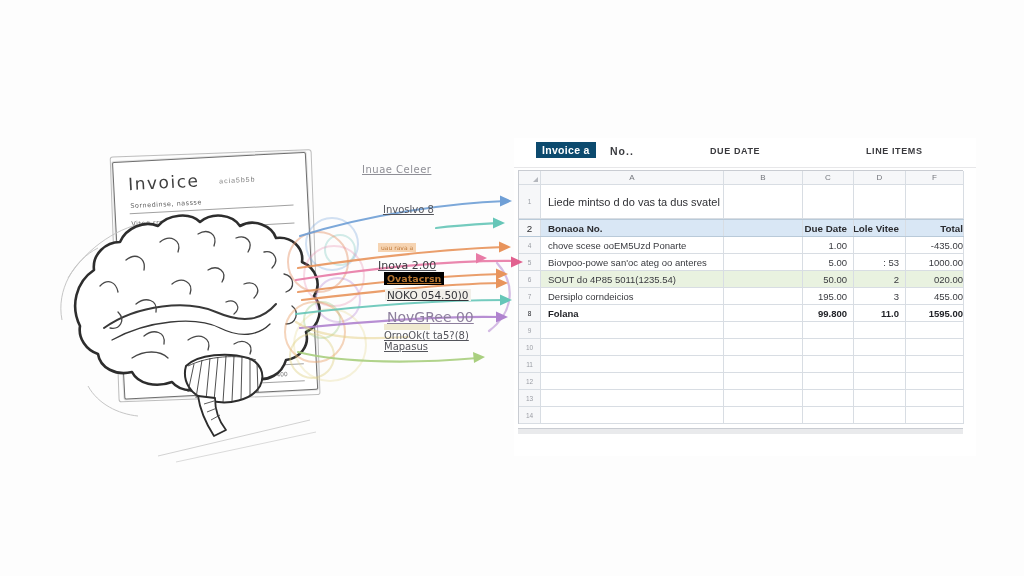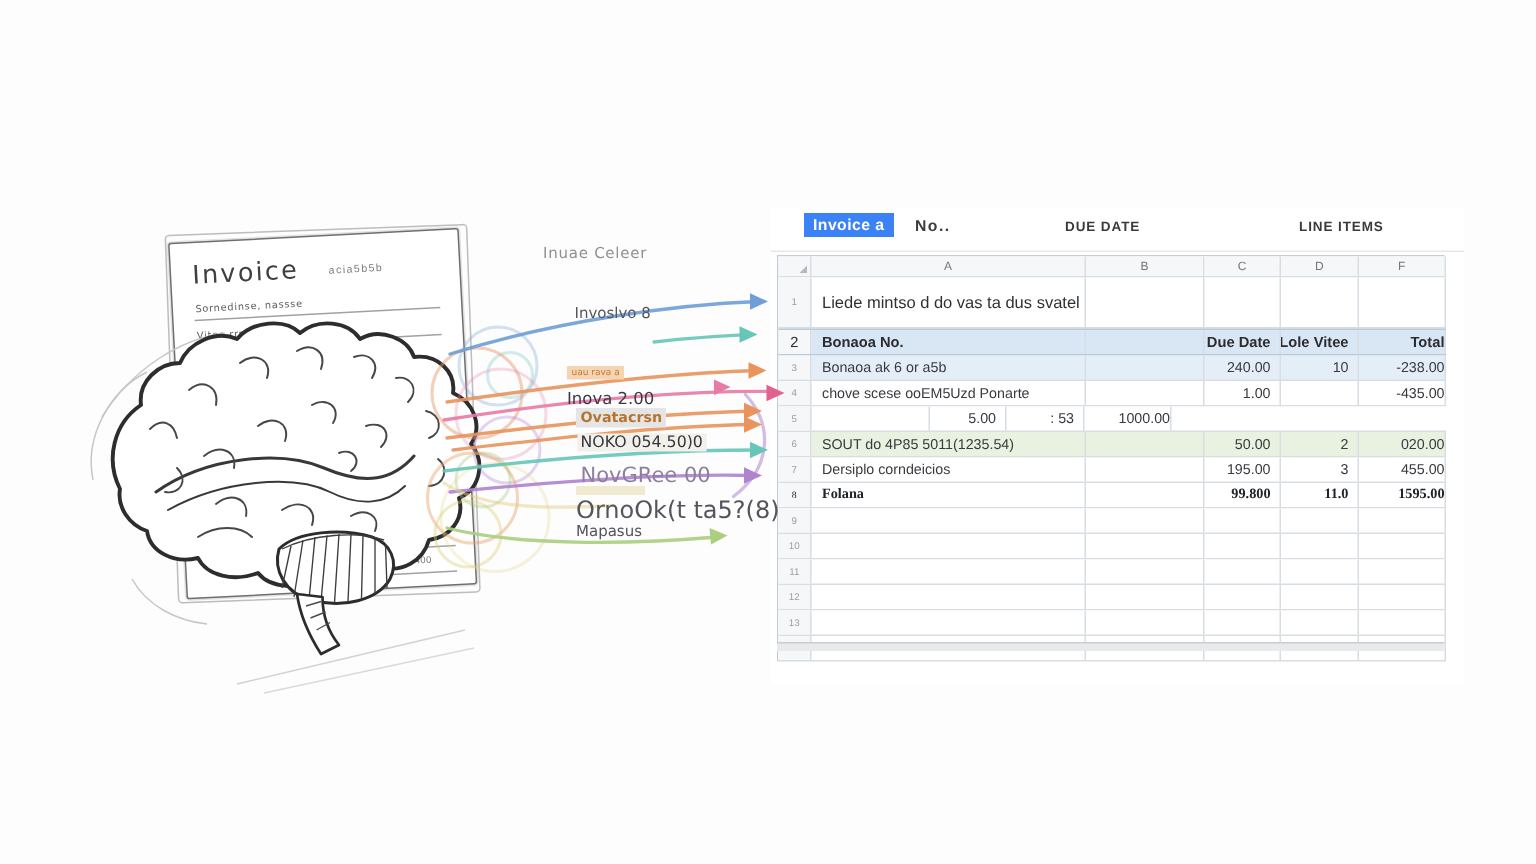--- a/index.html
+++ b/index.html
@@ -19,21 +19,21 @@
   .paper-sub { position:absolute; left:105px; top:20px; font-size:7px; color:#7c7c7c; letter-spacing:1px;}
   .p-line  { position:absolute; left:14px; height:1px; background:#8a8a8a; opacity:.8; }
   .p-text  { position:absolute; left:15px; font-size:6.5px; color:#5c5c5c; letter-spacing:.5px; font-family:"DejaVu Sans",sans-serif;}
   .p-foot  { position:absolute; font-size:6px; color:#7a7a7a; font-family:"DejaVu Sans",sans-serif;}
   .p-mark  { position:absolute; left:128px; top:186px; width:34px; height:7px; background:#e7da72; opacity:.75; }
 
   
   .layer { position:absolute; left:0; top:0; pointer-events:none; }
 
   
-  .ann { position:absolute; font-family:"DejaVu Sans",sans-serif; color:#54555c; z-index:12; }
+  .ann { position:absolute; font-family:"DejaVu Sans",sans-serif; color:#54555c; z-index:12;text-decoration:underline; }
   .ann .tag { display:inline-block; font-size:6px; padding:1px 3px; }
 
   
   .sheet { position:absolute; left:514px; top:138px; width:462px; height:318px; background:#ffffff; z-index:5; }
   .sheet-titlebar { position:absolute; left:0; top:0; width:100%; height:30px; border-bottom:1px solid #e7e7e9; }
   .chip { position:absolute; left:22px; top:4px; padding:2px 6px; color:#ffffff; font-size:10.5px;
           font-weight:bold; letter-spacing:.3px; }
   .title-rest { position:absolute; left:96px; top:7px; font-size:10.5px; font-weight:bold; color:#3b3c40; letter-spacing:1px;}
   .tb-col { position:absolute; top:8px; font-size:9px; font-weight:bold; color:#3a3a3e; letter-spacing:.6px; }
 
@@ -48,21 +48,21 @@
   .cF { width:58px; justify-content:flex-end; padding-right:0; }
   .rh-colhead { height:14px; background:#f6f7f9; }
   .rh-colhead .cell { justify-content:center; padding:0; font-size:8px; color:#73767c; background:#f6f7f9;}
   .corner-tri { position:absolute; right:2px; bottom:2px; width:0; height:0;
                 border-left:5px solid transparent; border-bottom:5px solid #b4b7bd; }
   .rh-note { height:34px; }
   .rh-note .cA { width:183px; font-size:11px; color:#2f3034; }
   .rh-thead { height:18px; border-top:1px solid #b9cad9; border-bottom:1px solid #b9cad9; }
   .rh-thead .cell { font-weight:bold; font-size:9.8px; color:#2b2c30; }
   .rh-data { height:17px; }
-  .bold .cell { font-weight:bold; color:#222328;font-family:Liberation Serif, serif; }
+  .bold .cell { font-weight:bold; color:#222328; }
   .indent { }
   .strip { height:6px; background:#e9eaec; border-top:1px solid #c9ccd2; width:445px; margin-left:4px; }
 </style>
 </head>
 <body>
 
 <div id="canvas">
 
   <div class="paper">
     <div class="paper-title">Invoice</div>
@@ -184,35 +184,35 @@
 
   <div class="ann" style="left:362px; top:164px; font-size:10px; color:#8f8f96; letter-spacing:.5px">Inuae Celeer</div>
 
   <div class="ann" style="left:383px; top:204px; font-size:10px">Invoslvo 8</div>
 
   <div class="ann" style="left:378px; top:235px">
     <span class="tag" style="background:#f6d4b2; color:#c07a3a;">uau rava a</span><br>
     <span style="font-size:11px; color:#3a3b40; font-weight:500">Inova 2.00</span>
   </div>
 
-  <div class="ann" style="left:384px; top:272px; font-size:9.5px; font-weight:bold; color:#b5742f; background:#e5e5e5; padding:1px 3px">Ovatacrsn</div>
+  <div class="ann" style="left:384px; top:272px; font-size:9.5px; font-weight:bold; color:#b5742f; background:#000000; padding:1px 3px">Ovatacrsn</div>
 
   <div class="ann" style="left:385px; top:289px; font-size:10.5px; color:#34353a; background:#f2f0ea; padding:0 2px">NOKO 054.50)0</div>
 
   <div class="ann" style="left:387px; top:309px; font-size:14px; color:#8d7f9d">NovGRee 00</div>
 
   <div class="ann" style="left:384px; top:324px">
     <div style="width:46px; height:6px; background:#f0ead0"></div>
-    <div style="font-size:16px">OrnoOk(t ta5?(8)</div>
+    <div style="font-size:10px">OrnoOk(t ta5?(8)</div>
     <div style="font-size:10px">Mapasus</div>
   </div>
 
   <div class="sheet">
     <div class="sheet-titlebar">
-      <span class="chip" style="background:#3b82f6">Invoice a</span>
+      <span class="chip" style="background:#0c4a6e">Invoice a</span>
       <span class="title-rest">No..</span>
       <span class="tb-col" style="left:196px">DUE DATE</span>
       <span class="tb-col" style="left:352px">LINE ITEMS</span>
     </div>
 
     <div class="grid">
 
       <div class="row rh-colhead">
         <div class="cell c0">
             <span class="corner-tri"></span>
@@ -235,40 +235,33 @@
 
       <div class="row rh-thead" style="background:#d9e7f5">
         <div class="cell c0" style="font-weight:normal">2</div>
         <div class="cell cA">Bonaoa No.</div>
         <div class="cell cB"></div>
         <div class="cell cC">Due Date</div>
         <div class="cell cD">Lole Vitee</div>
         <div class="cell cF">Total</div>
       </div>
 
-      <div class="row rh-data" style="background:#e4eef8">
-        <div class="cell c0">3</div>
-        <div class="cell cA">Bonaoa ak 6 or a5b</div>
-        <div class="cell cB"></div>
-        <div class="cell cC">240.00</div>
-        <div class="cell cD">10</div>
-        <div class="cell cF">-238.00</div>
-      </div>
 
       <div class="row rh-data">
         <div class="cell c0">4</div>
         <div class="cell cA">chove scese ooEM5Uzd Ponarte</div>
         <div class="cell cB"></div>
         <div class="cell cC">1.00</div>
         <div class="cell cD"></div>
         <div class="cell cF">-435.00</div>
       </div>
 
       <div class="row rh-data">
         <div class="cell c0">5</div>
+        <div class="cell cA">Biovpoo-powe san'oc ateg oo anteres</div>
         <div class="cell cB"></div>
         <div class="cell cC">5.00</div>
         <div class="cell cD">: 53</div>
         <div class="cell cF">1000.00</div>
       </div>
 
       <div class="row rh-data" style="background:#e9f2e0">
         <div class="cell c0">6</div>
         <div class="cell cA indent">SOUT do 4P85 5011(1235.54)</div>
         <div class="cell cB"></div>

